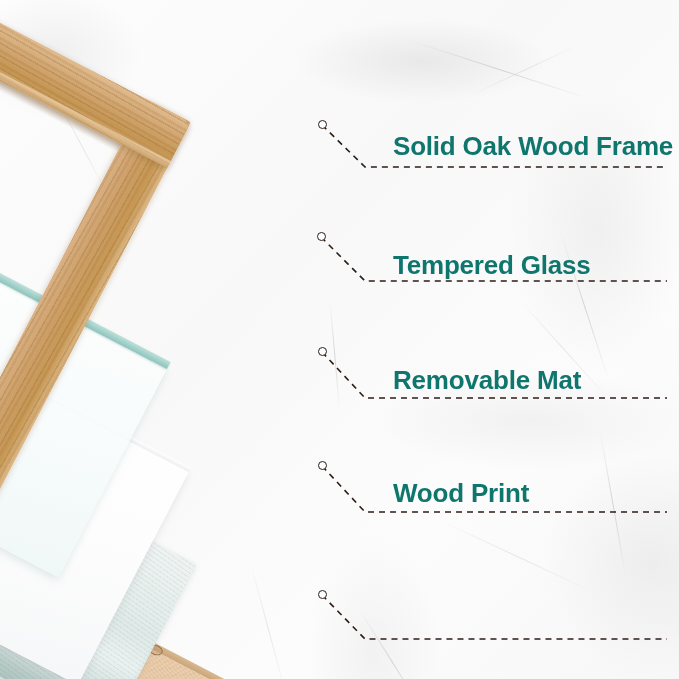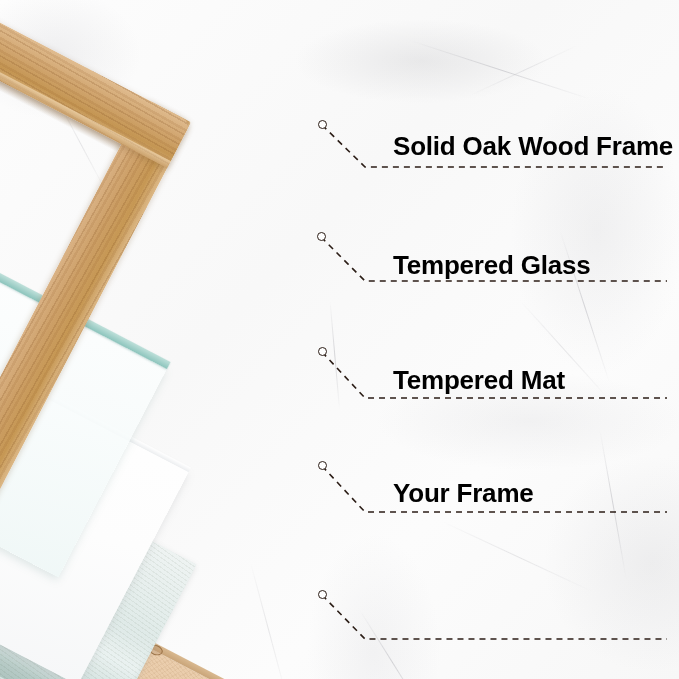--- a/index.html
+++ b/index.html
@@ -221,21 +221,21 @@
   
   .callouts {
     position: absolute;
     inset: 0;
     pointer-events: none;
   }
   .callout-label {
     position: absolute;
     font-size: 26px;
     font-weight: bold;
-    color: #000000;
+    color: #0f766e;
     letter-spacing: -0.2px;
     white-space: nowrap;
   }
   .marker {
     position: absolute;
     width: 9px;
     height: 9px;
     border: 1.7px solid #2b1d16;
     border-radius: 50%;
     background: #ffffff;
@@ -299,19 +299,19 @@
         <polyline points="322,595 365,639 667,639"></polyline>
       </g>
   </svg>
 
   <div class="callouts" id="callout-layer">
       <div class="marker" style="left: 318px; top: 120px;"></div>
       <div class="callout-label" style="left: 393px; top: 131px;">Solid Oak Wood Frame</div>
       <div class="marker" style="left: 317px; top: 232px;"></div>
       <div class="callout-label" style="left: 393px; top: 250px;">Tempered Glass</div>
       <div class="marker" style="left: 318px; top: 347px;"></div>
-      <div class="callout-label" style="left: 393px; top: 365px;">Tempered Mat</div>
+      <div class="callout-label" style="left: 393px; top: 365px;">Removable Mat</div>
       <div class="marker" style="left: 318px; top: 461px;"></div>
-      <div class="callout-label" style="left: 393px; top: 478px;">Your Frame</div>
+      <div class="callout-label" style="left: 393px; top: 478px;">Wood Print</div>
       <div class="marker" style="left: 318px; top: 590px;"></div>
     </div>
 
 </div>
 
 </body></html>

